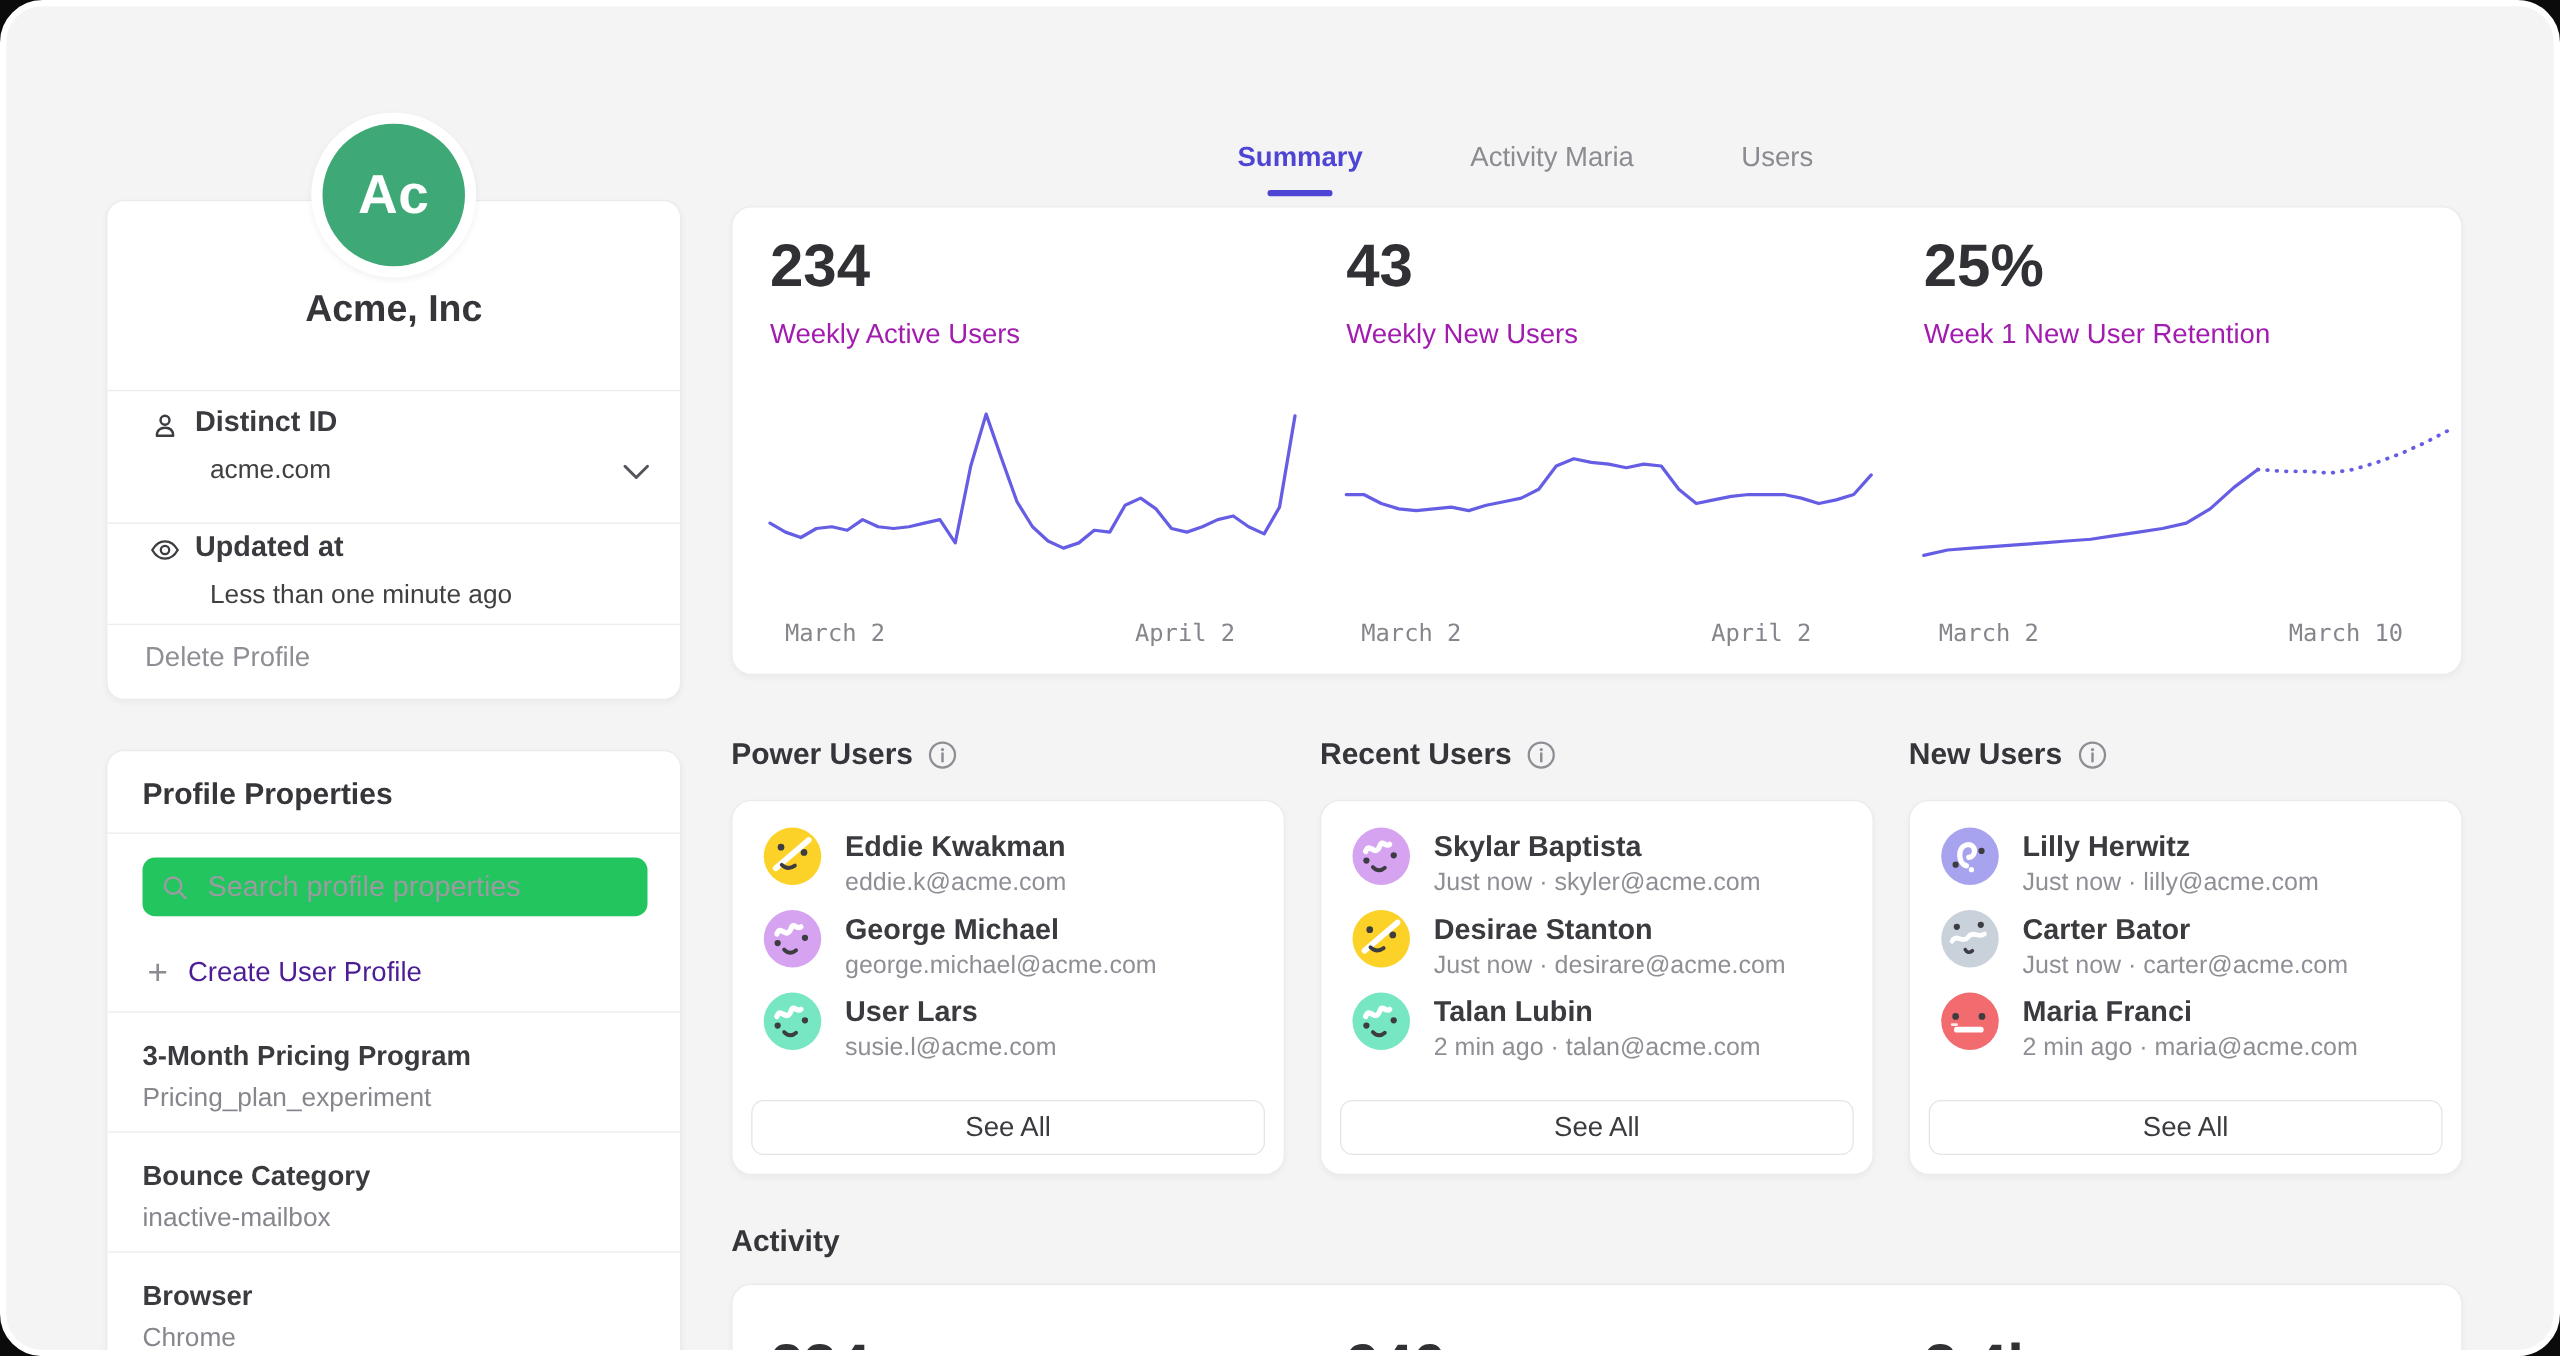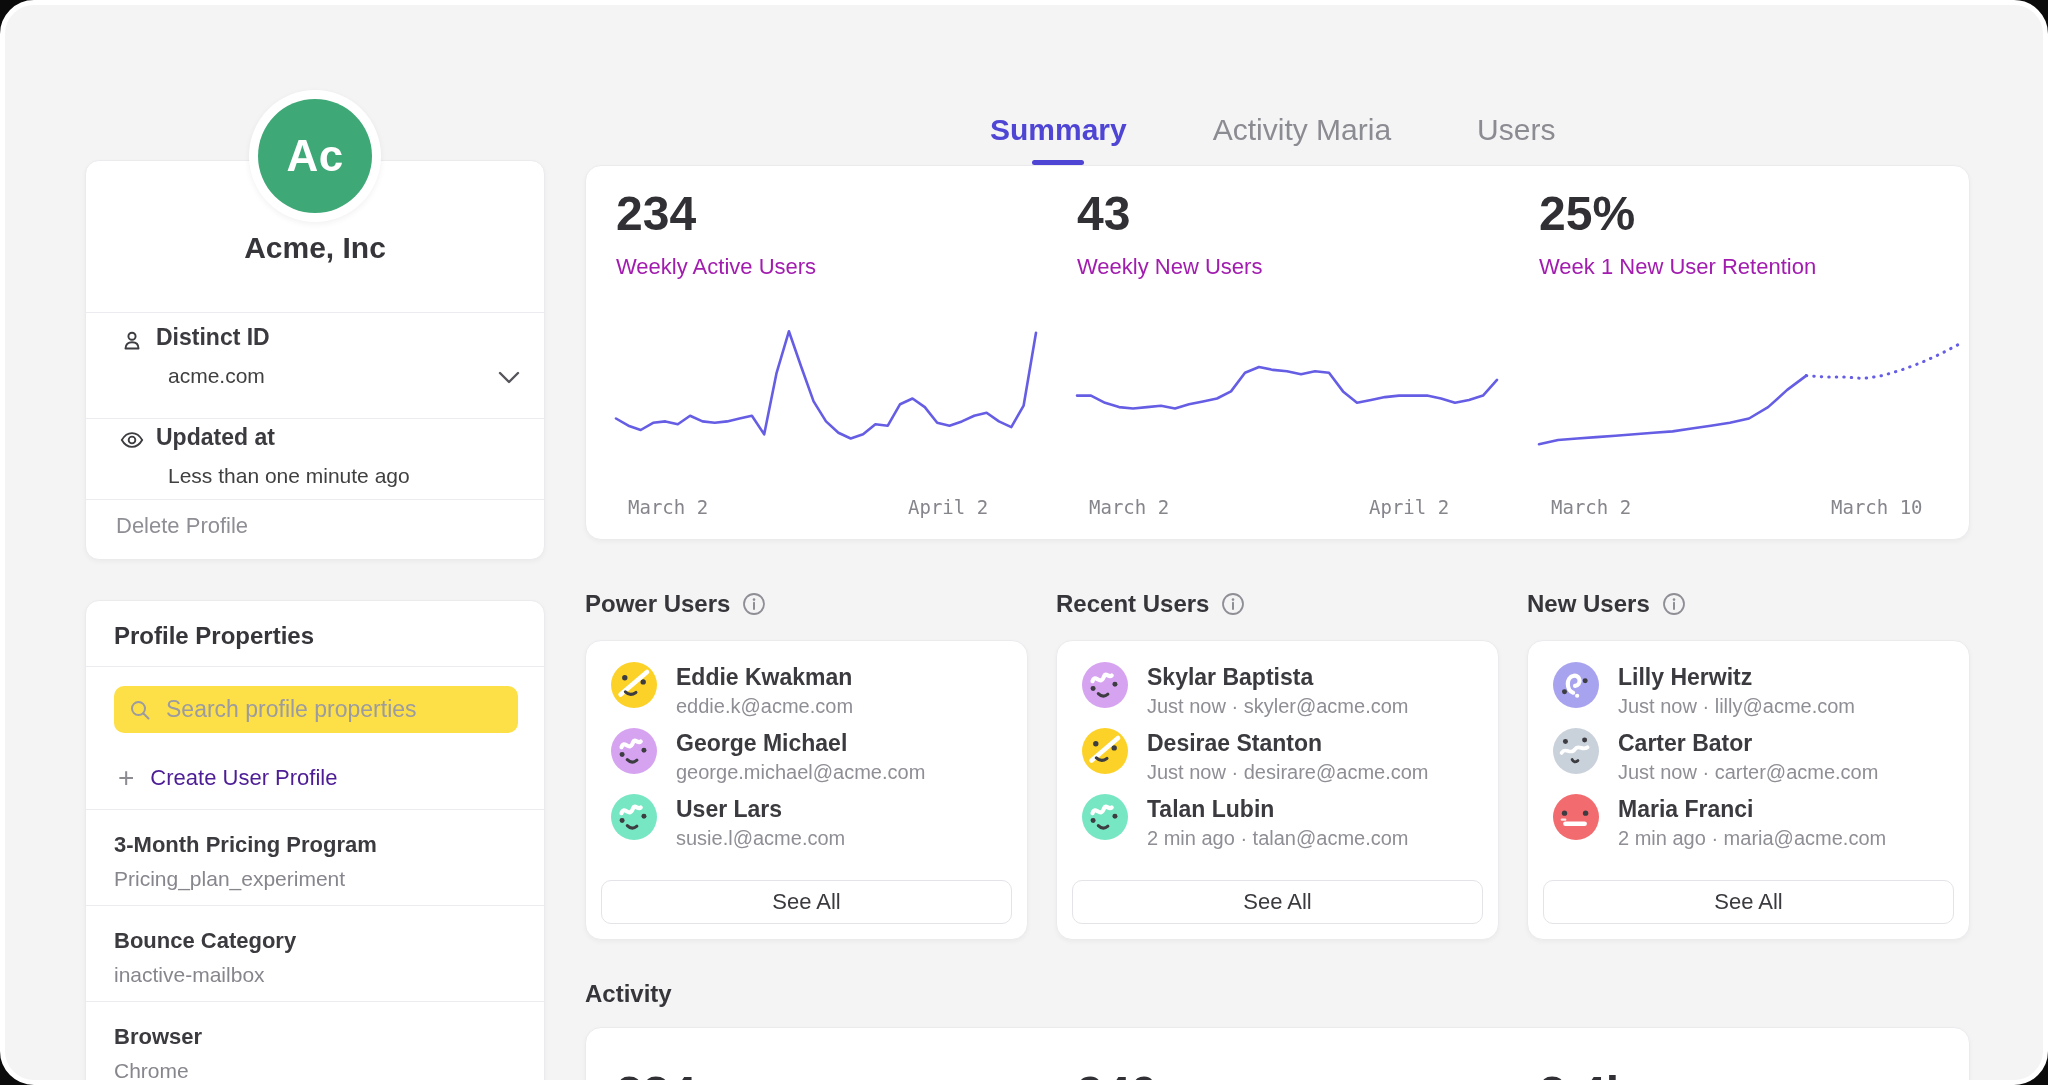--- a/index.html
+++ b/index.html
@@ -37,37 +37,37 @@
   .field-icon{position:absolute;left:33px;width:26px;height:26px;color:#3c3c41;}
   .field-label{position:absolute;left:70px;font-size:23px;font-weight:bold;color:#3a3a3f;}
   .field-value{position:absolute;left:82px;font-size:21px;color:#404040;text-align:right;}
   .chevron{position:absolute;left:412px;width:22px;height:14px;cursor:pointer;}
   .delete-label{position:absolute;left:30px;top:352px;font-size:22px;color:#8e8e95;cursor:pointer;}
   
   #props-card{left:80px;top:595px;width:460px;height:600px;border-radius:14px;}
   .props-title{position:absolute;left:28px;top:21px;font-size:24px;font-weight:bold;color:#35353a;}
   .search-box{
     position:absolute;left:28px;top:85px;width:404px;height:47px;border-radius:10px;
-    background:#fde047;display:flex;align-items:center;box-sizing:border-box;padding:0 14px;border:none;
+    background:#22c55e;display:flex;align-items:center;box-sizing:border-box;padding:0 14px;border:none;
   }
   .search-box svg{flex:0 0 auto;margin-right:12px;}
   .search-box input{
     border:none;background:transparent;outline:none;font-size:23px;color:#55555c;width:100%;
     font-family:"Liberation Sans", sans-serif;
   }
   .search-box input::placeholder{color:#9b9ba1;}
   .create-row{position:absolute;left:32px;top:163px;display:flex;align-items:center;gap:16px;cursor:pointer;}
   .create-row .plus{font-size:28px;color:#8b8b91;line-height:1;}
   .create-row .lbl{font-size:22px;color:#4c1d95;}
   .prop-item{position:absolute;left:0;width:100%;height:96px;border-top:1px solid #ececf0;cursor:pointer;}
   .prop-name{position:absolute;left:28px;top:22px;font-size:22px;font-weight:bold;color:#3a3a3f;}
   .prop-value{position:absolute;left:28px;top:57px;font-size:21px;color:#86868d;}
   
   #tabs{position:absolute;left:985px;top:108px;display:flex;gap:86px;align-items:flex-start;}
-  .tab{position:relative;font-size:30px;color:#8b8b92;cursor:pointer;padding-bottom:18px;}
+  .tab{position:relative;font-size:22px;color:#8b8b92;cursor:pointer;padding-bottom:18px;}
   .tab.active{color:var(--accent,#4f45d5);font-weight:bold;}
   .tab.active::after{
     content:"";position:absolute;left:50%;transform:translateX(-50%);bottom:0;
     width:52px;height:5px;border-radius:3px;background:var(--accent,#4f45d5);
   }
   
   #stats-card{left:580px;top:160px;width:1385px;height:375px;border-radius:16px;}
   .stat-col{position:absolute;top:20px;width:420px;}
   .stat-value{font-size:48px;font-weight:bold;color:#303035;line-height:56px;}
   .stat-label{margin-top:12px;font-size:22px;color:#a21caf;}

